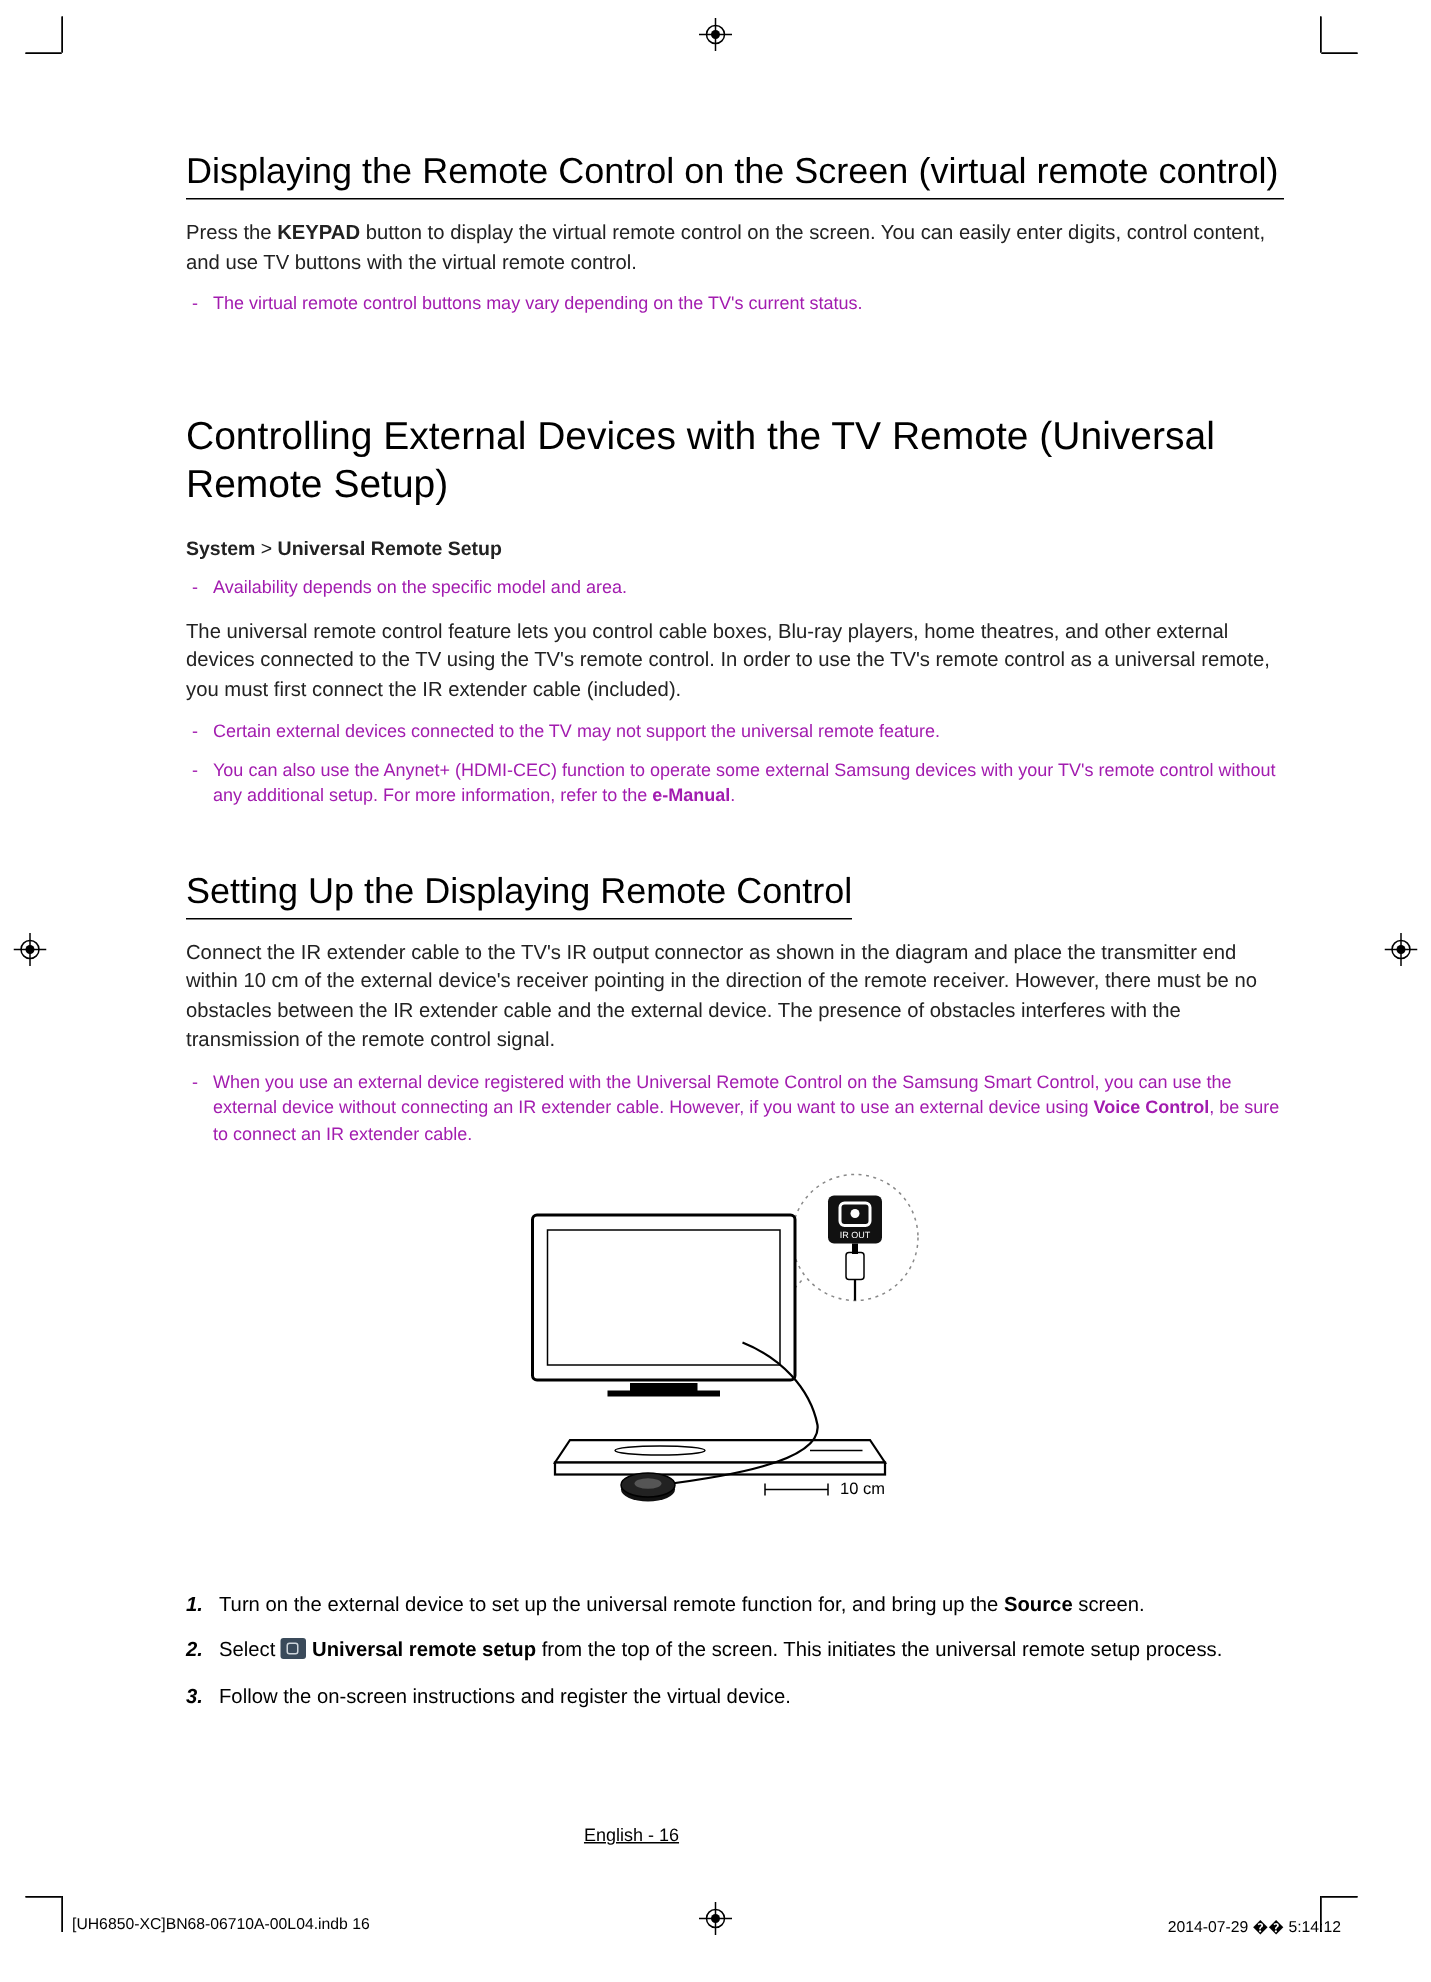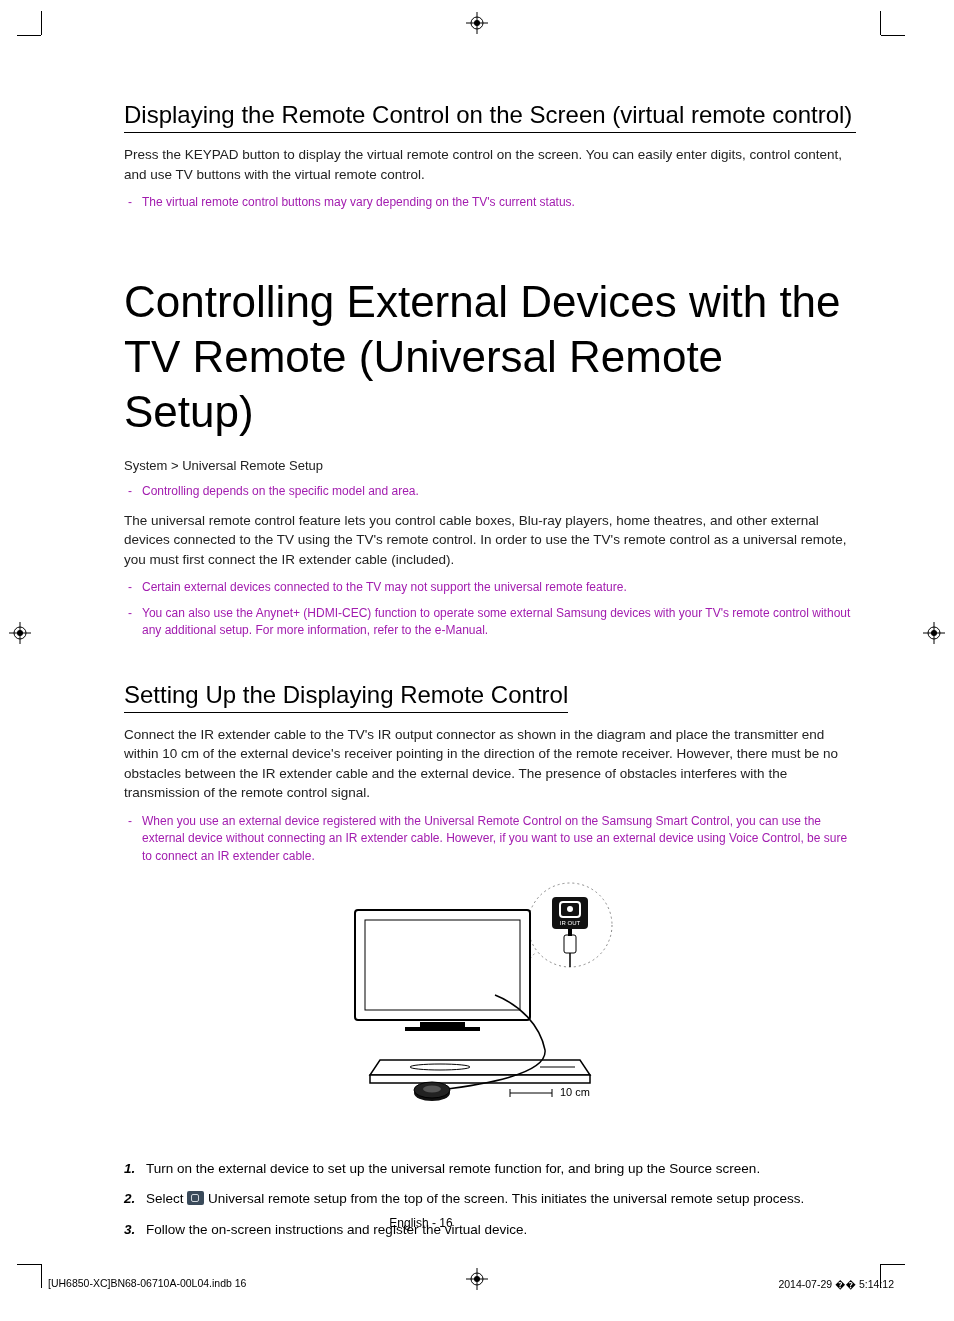--- a/index.html
+++ b/index.html
@@ -23,21 +23,21 @@
     font-size: 24px;
     font-weight: 400;
     margin: 0 0 12px 0;
     border-bottom: 1px solid #000;
     padding-bottom: 2px;
     line-height: 1.25;
     display: inline-block;
   }
   h2.section.full { display: block; }
   h1.title {
-    font-size: 44px;
+    font-size: 26px;
     font-weight: 400;
     margin: 0 0 18px 0;
     line-height: 1.25;
   }
   p {
     font-size: 13.5px;
     line-height: 1.45;
     margin: 0 0 10px 0;
     color: #222;
   }
@@ -78,21 +78,21 @@
     margin-bottom: 10px;
     counter-increment: step;
   }
   ol.steps li::before {
     content: counter(step) ".";
     position: absolute;
     left: 0;
     font-weight: bold;
     font-style: italic;
   }
-  .b { font-weight: normal; }
+  .b { font-weight: bold; }
   .icon-inline {
     display: inline-block;
     width: 17px;
     height: 14px;
     background: #3a4a5a;
     vertical-align: -2px;
     border-radius: 2px;
     position: relative;
   }
   .icon-inline::after {
@@ -128,21 +128,21 @@
     width:22px; height:22px;
   }
   .regmark svg { width:22px; height:22px; display:block; }
   .reg-top { left:466px; top:12px; }
   .reg-left { left:9px; top:622px; }
   .reg-right { right:9px; top:622px; }
   .reg-bot { left:466px; top:1268px; }
 
   .footer-center {
     position:absolute; left:0; width:842px; top:1216px;
-    text-align:center; font-size:12px;
+    text-align:center; font-size:12px;text-decoration:underline;
   }
   .footer-left {
     position:absolute; left:48px; top:1277px; font-size:10.5px;
   }
   .footer-right {
     position:absolute; right:60px; top:1277px; font-size:10.5px;
   }
 </style>
 </head>
 <body>
@@ -203,21 +203,21 @@
   <div class="spacer-lg"></div>
 
   
   <h1 class="title">Controlling External Devices with the TV Remote (Universal Remote Setup)</h1>
 
   <p class="breadcrumb">
     <span class="b">System</span><span> &gt; </span><span class="b">Universal Remote Setup</span>
   </p>
 
   <ul class="dash">
-    <li>Controlling depends on the specific model and area.</li>
+    <li>Availability depends on the specific model and area.</li>
   </ul>
 
   <p>The universal remote control feature lets you control cable boxes, Blu-ray players, home theatres, and other external devices connected to the TV using the TV's remote control. In order to use the TV's remote control as a universal remote, you must first connect the IR extender cable (included).</p>
 
   <ul class="dash">
     <li>Certain external devices connected to the TV may not support the universal remote feature.</li>
     <li>
       <span>You can also use the Anynet+ (HDMI-CEC) function to operate some external Samsung devices with your TV's remote control without any additional setup. For more information, refer to the </span><span class="b">e-Manual</span><span>.</span>
     </li>
   </ul>

